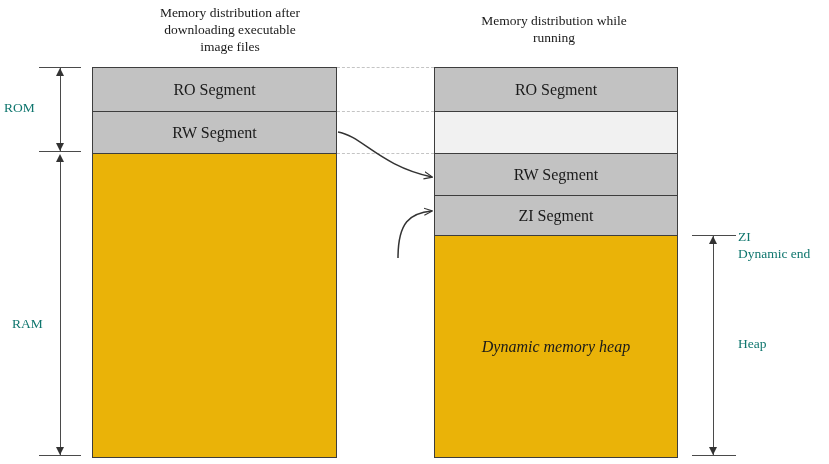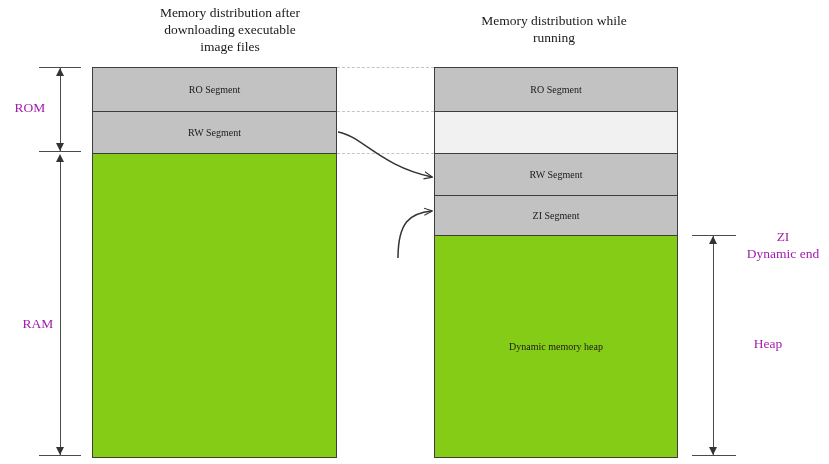--- a/index.html
+++ b/index.html
@@ -38,34 +38,35 @@
   #block-right { left: 434px; top: 67px; width: 244px; height: 391px; }
 
   .seg {
     position: absolute;
     box-sizing: border-box;
     left: 0;
     width: 100%;
     display: flex;
     align-items: center;
     justify-content: center;
-    font-size: 10px;
+    font-size: 16px;
     color: #1a1a1a;
   }
   .seg.filled {
     background: #c2c2c2;
     border-bottom: 1.6px solid #3d3d3d;
   }
   .seg.empty {
     background: #f1f1f1;
     border-bottom: 1.6px solid #3d3d3d;
   }
   .seg.plain {
-    background: #84cc16;
+    background: #eab308;
     border-bottom: none;
+    font-style: italic;
   }
 
   
   #seg-l-ro   { top: 0px;   height: 44px; }
   #seg-l-rw   { top: 44px;  height: 42px; }
   #seg-l-free { top: 86px;  height: 303px; }
 
   
   #seg-r-ro   { top: 0px;   height: 44px; }
   #seg-r-gap  { top: 44px;  height: 42px; }
@@ -90,22 +91,22 @@
     border-left: 4.5px solid transparent;
     border-right: 4.5px solid transparent;
   }
   .arrowhead.up   { border-bottom: 8px solid #333; }
   .arrowhead.down { border-top: 8px solid #333; }
 
   .bracket-label {
     position: absolute;
     font-size: 13.5px;
     line-height: 17px;
-    color: #a21caf;
-    text-align: center;
+    color: #0f766e;
+    text-align: left;
     white-space: pre-line;
   }
 
   .dotline {
     position: absolute;
     height: 0;
     border-top: 1.4px dashed #c4c4c4;
   }
 
   svg.overlay {

